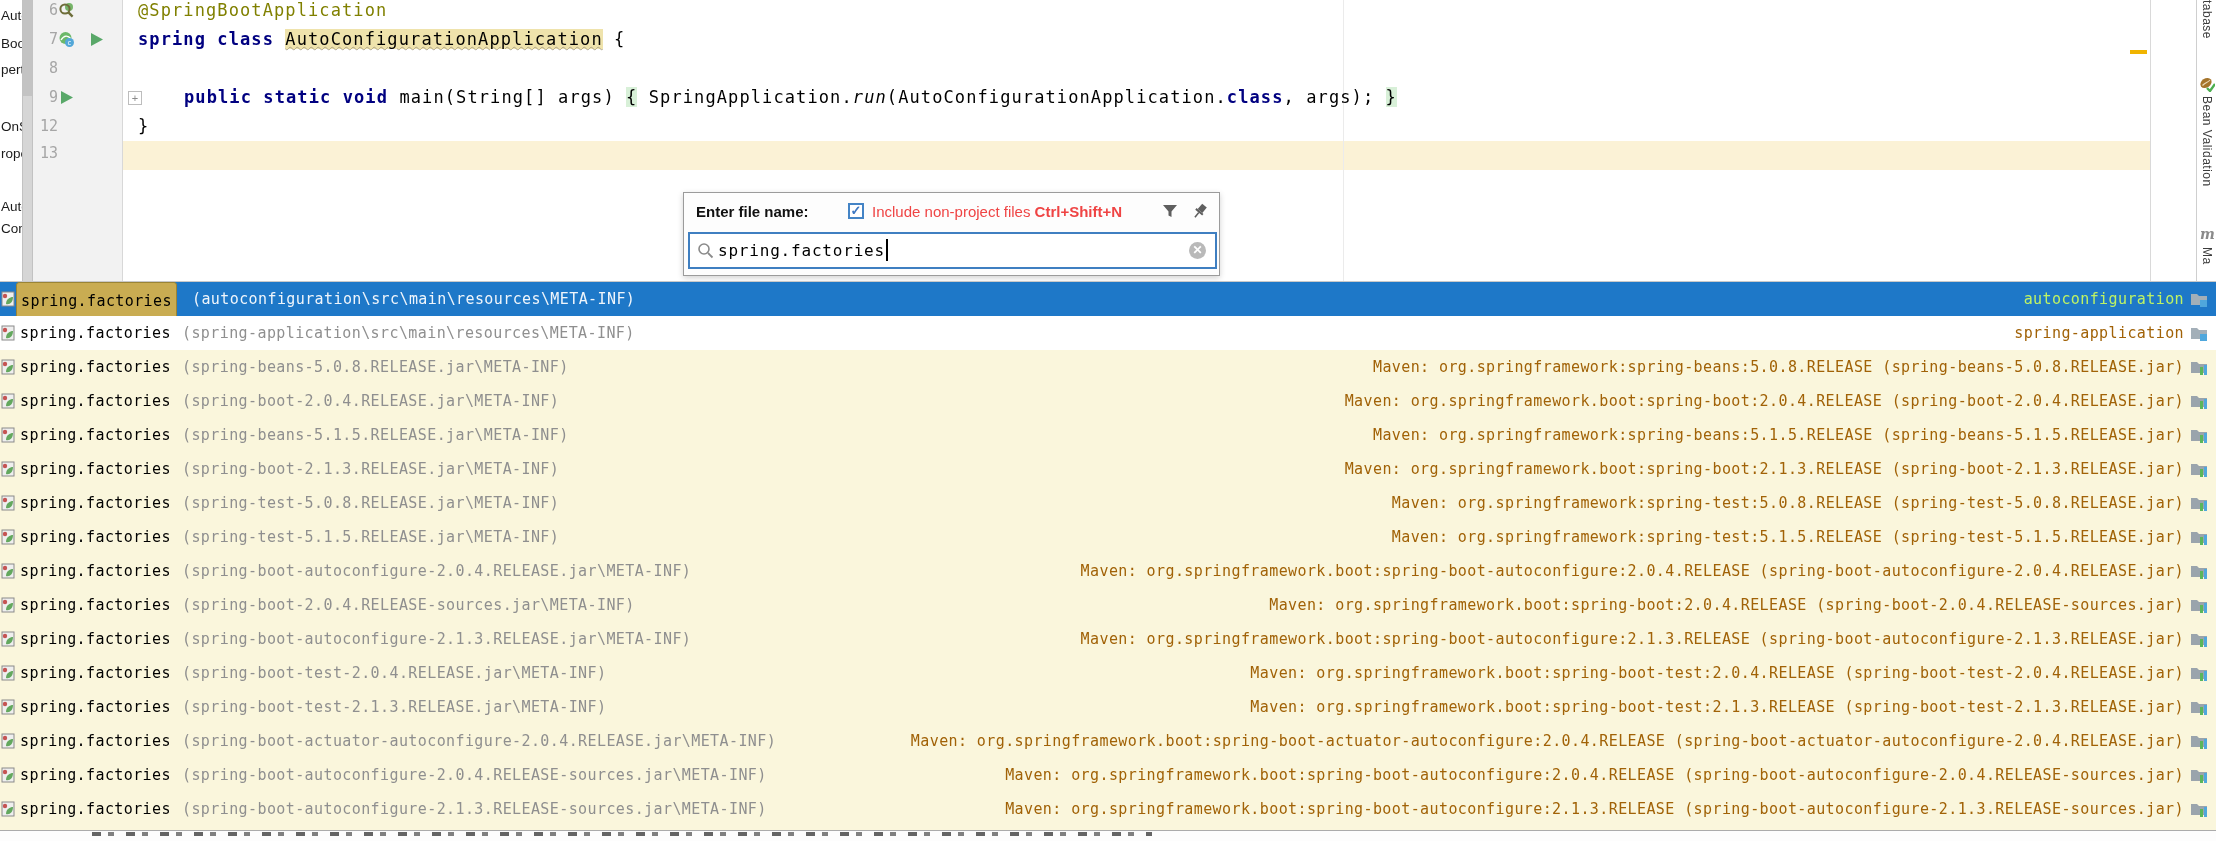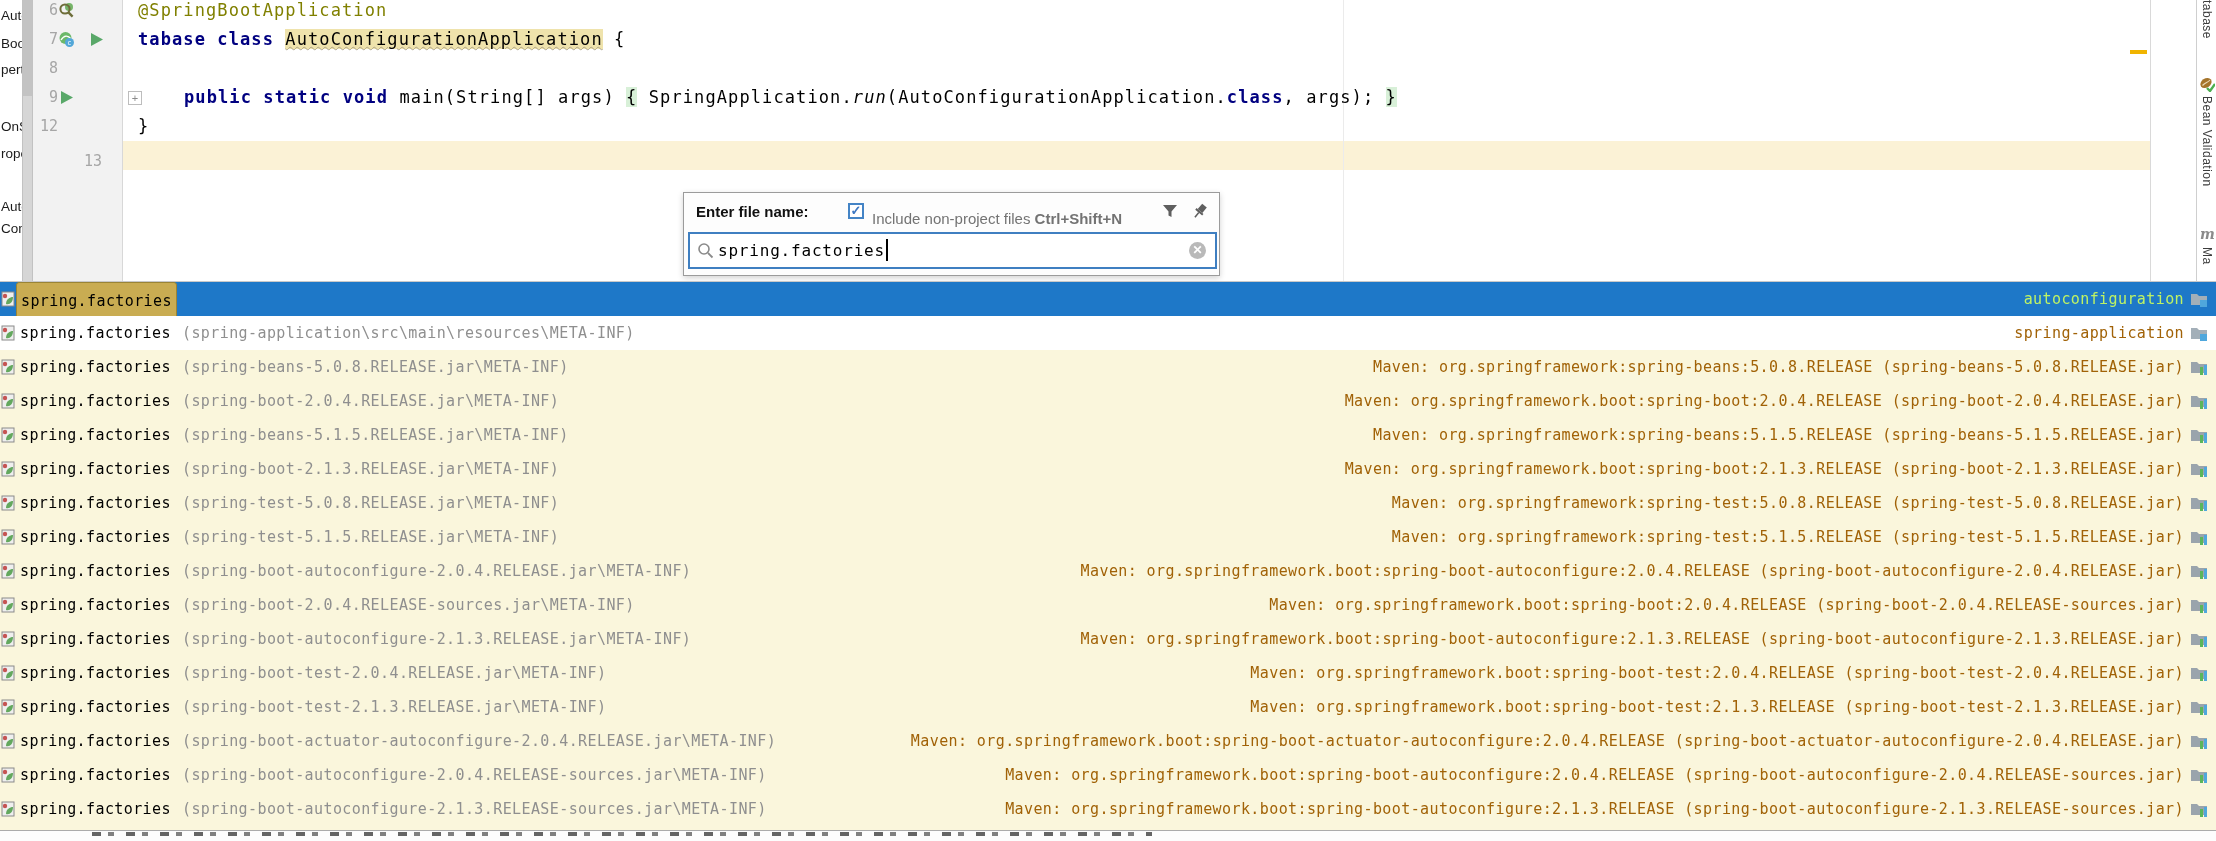--- a/index.html
+++ b/index.html
@@ -32,21 +32,21 @@
 
   
   .right-bar { position:absolute; left:2196px; top:0; width:20px; height:281px; background:#fff; border-left:1px solid #CFCFCF; }
   .vtab { position:absolute; left:3px; writing-mode:vertical-rl; font-size:12px; color:#3c3c3c; letter-spacing:0.5px; white-space:nowrap; }
   .vicon { position:absolute; left:2px; width:16px; height:16px; }
 
   
   .dialog { position:absolute; left:683px; top:192px; width:537px; height:84px; background:#FDFDFD; border:1px solid #9B9B9B; box-shadow:0 2px 6px rgba(0,0,0,.18); }
   .dlg-label { position:absolute; left:12px; top:10px; font-size:15px; font-weight:bold; color:#111; }
   .dlg-checkbox { position:absolute; left:164px; top:10px; width:16px; height:16px; background:#fff; border:2px solid #4484C6; color:#3D77C2; font-size:13px; line-height:12px; text-align:center; font-weight:bold; }
-  .dlg-chktext { position:absolute; left:188px; top:17px; font-size:15px; color:#737373; }
+  .dlg-chktext { position:absolute; left:188px; top:10px; font-size:15px; color:#ef4444; }
   .dlg-shortcut { font-weight:bold; }
   .dlg-funnel { position:absolute; left:477px; top:9px; width:18px; height:18px; }
   .dlg-pin { position:absolute; left:506px; top:8px; width:20px; height:20px; }
   .dlg-input { position:absolute; left:4px; top:39px; width:529px; height:37px; background:#fff; border:2px solid #3F7FC1; }
   .dlg-input .mag { position:absolute; left:7px; top:8px; width:17px; height:17px; }
   .dlg-input .val { position:absolute; left:28px; top:5px; font-family:"DejaVu Sans Mono", monospace; font-size:16px; letter-spacing:0.8px; color:#000; line-height:24px; }
   .dlg-input .caret { position:absolute; top:5px; width:2px; height:22px; background:#000; }
   .dlg-input .clear { position:absolute; right:9px; top:8px; width:17px; height:17px; border-radius:50%; background:#B9B9B9; color:#fff; font-size:12px; line-height:17px; text-align:center; font-weight:bold; }
 
   
@@ -96,32 +96,32 @@
           <path d="M3 9 C6 4, 10 4, 13 8" stroke="#fff" stroke-width="1.4" fill="none"></path>
           <circle cx="11.5" cy="11.5" r="4.5" fill="#53A7D8"></circle>
           <text x="11.5" y="14.2" font-size="7" fill="#fff" text-anchor="middle" font-family="DejaVu Sans, sans-serif">c</text>
         </svg>
       </span>
       <span class="gicon" style="left: 88px; top: 31px;">
         <svg viewBox="0 0 17 17" style="width: 100%; height: 100%; display: block;">
           <polygon points="3,2 15,8.5 3,15" fill="#59A869"></polygon>
         </svg>
       </span>
-      <div class="code-line" style="top: 25px; left: 138px;"><span class="seg-keyword">tabase class </span><span class="seg-identifier-highlight">AutoConfigurationApplication</span><span class="seg-plain"> {</span></div>
+      <div class="code-line" style="top: 25px; left: 138px;"><span class="seg-keyword">spring class </span><span class="seg-identifier-highlight">AutoConfigurationApplication</span><span class="seg-plain"> {</span></div>
       <div class="line-num" style="top: 54px;">8</div>
       <div class="line-num" style="top: 83px;">9</div>
       <span class="gicon" style="left: 58px; top: 89px;">
         <svg viewBox="0 0 17 17" style="width: 100%; height: 100%; display: block;">
           <polygon points="3,2 15,8.5 3,15" fill="#59A869"></polygon>
         </svg>
       </span>
       <div class="code-line" style="top: 83px; left: 184px;"><span class="seg-keyword">public static void </span><span class="seg-plain">main(String[] args) </span><span class="seg-brace-highlight">{</span><span class="seg-plain"> SpringApplication.</span><span class="seg-italic">run</span><span class="seg-plain">(AutoConfigurationApplication.</span><span class="seg-keyword">class</span><span class="seg-plain">, args); </span><span class="seg-brace-highlight">}</span></div>
       <div class="line-num" style="top: 112px;">12</div>
       <div class="code-line" style="top: 112px; left: 138px;"><span class="seg-plain">}</span></div>
-      <div class="line-num" style="top: 147px; margin-left: 44px;">13</div>
+      <div class="line-num" style="top: 139px;">13</div>
     </div>
   <div class="fold-box">+</div>
 
   <div class="project-sliver" id="sliver">
       <div class="sliver-item" style="top: 8px;">Auto</div>
       <div class="sliver-item" style="top: 36px;">Boot</div>
       <div class="sliver-item" style="top: 62px;">perty</div>
       <div class="sliver-item" style="top: 119px;">OnS</div>
       <div class="sliver-item" style="top: 146px;">rope</div>
       <div class="sliver-item" style="top: 199px;">Auto</div>
@@ -176,20 +176,21 @@
   <div class="popup" id="popup">
       <div class="rrow bg-selected" style="top: 0px;">
         <span class="ficon">
           <svg viewBox="0 0 14 16" style="width: 100%; height: 100%; display: block;">
             <rect x="1" y="1" width="12" height="14" fill="#EFEFEF" stroke="#8a8a8a" stroke-width="1"></rect>
             <circle cx="4" cy="5" r="2.2" fill="#C55353"></circle>
             <path d="M5 13 C5 8, 9 6, 12 6 C12 11, 9 14, 5 13 Z" fill="#63A85E"></path>
           </svg>
         </span>
         <span class="fname">spring.factories</span>
+        <span class="fpath" style="left: 192px;">(autoconfiguration\src\main\resources\META-INF)</span>
         <span class="origin">autoconfiguration</span>
         <span class="oicon">
           <svg viewBox="0 0 18 16" style="width: 100%; height: 100%; display: block;">
             <path d="M1 3 L7 3 L9 5 L17 5 L17 14 L1 14 Z" fill="#A3AFB8"></path>
             <rect x="10" y="9" width="7" height="7" fill="#4FA7DC"></rect>
           </svg>
         </span>
       </div>
       <div class="rrow bg-white" style="top: 34px;">
         <span class="ficon">

